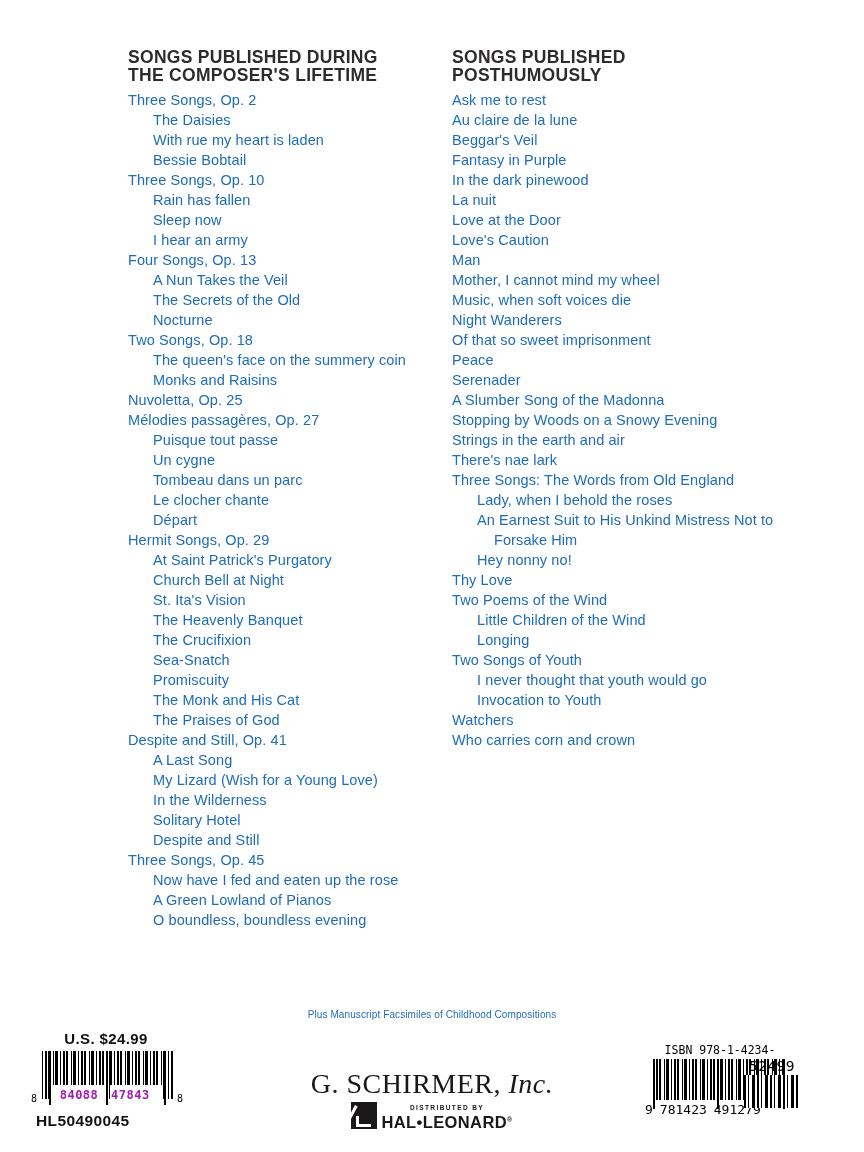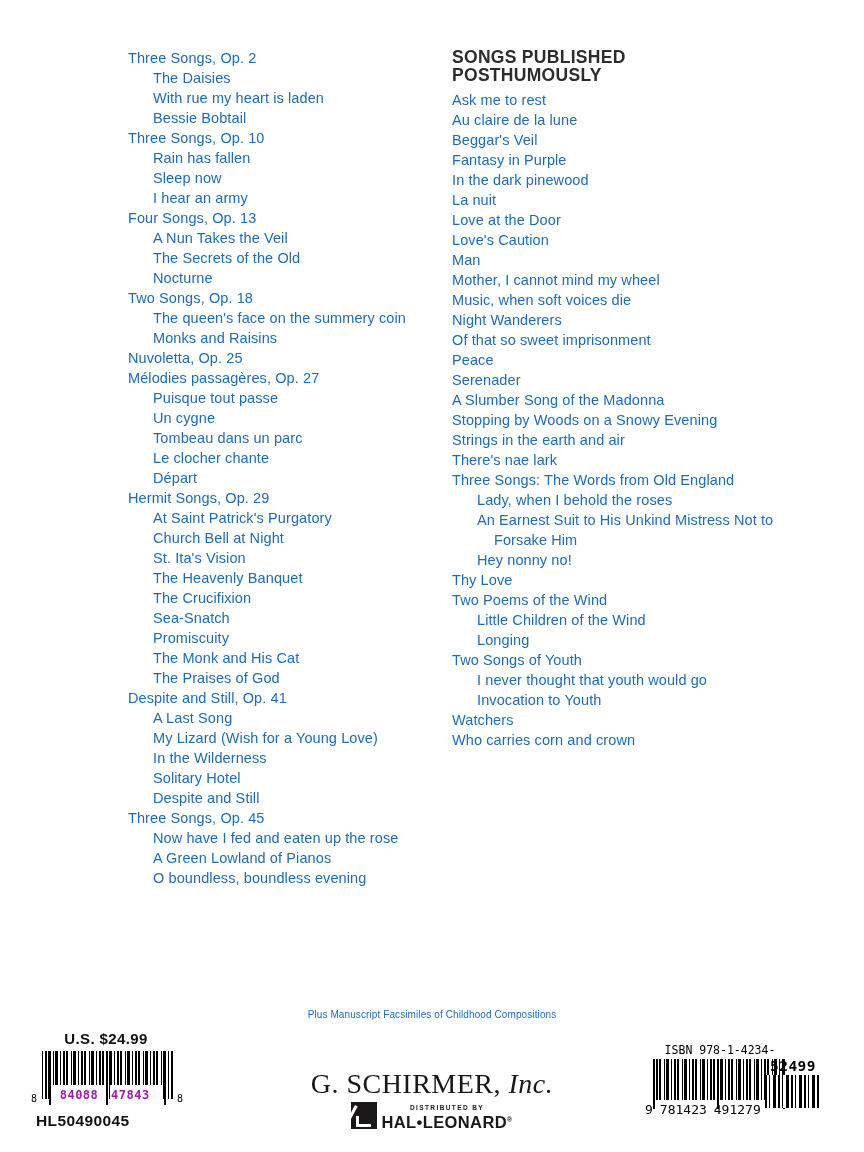--- a/index.html
+++ b/index.html
@@ -100,35 +100,39 @@
   #ean{position:absolute;left:653px;top:1059px;width:132px;height:58px;}
   #ean .bars{height:41px;}
   #ean .g-left{left:0;height:50px;}
   #ean .g-mid{left:64px;height:50px;}
   #ean .g-right{left:130px;height:50px;}
   .ean-digits{
     position:absolute;top:43px;left:-8px;right:0;
     font-family:"DejaVu Sans Mono",monospace;font-size:13px;color:#000;
     display:flex;gap:7px;
   }
-  #addon{position:absolute;left:765px;top:1058px;width:56px;font-weight:bold;}
+  #addon{position:absolute;left:744px;top:1058px;width:56px;}
   #addon .ad-digits{
     font-family:"DejaVu Sans Mono",monospace;font-size:14.5px;color:#000;
     text-align:center;letter-spacing:.5px;
   }
   #addon .bars{position:relative;height:33px;margin-top:1px;
     background:repeating-linear-gradient(90deg,
       #000 0 2px,#fff 2px 4px,#000 4px 5px,#fff 5px 8px,
       #000 8px 11px,#fff 11px 13px);
   }
 </style>
 </head>
 <body>
 
 <div class="col" id="left-col">
+  <div class="col-header-block">
+    <div class="col-header">SONGS PUBLISHED DURING</div>
+    <div class="col-header">THE COMPOSER'S LIFETIME</div>
+  </div>
   <div id="left-list">
       <div class="song indent-0">Three Songs, Op. 2</div>
       <div class="song indent-1">The Daisies</div>
       <div class="song indent-1">With rue my heart is laden</div>
       <div class="song indent-1">Bessie Bobtail</div>
       <div class="song indent-0">Three Songs, Op. 10</div>
       <div class="song indent-1">Rain has fallen</div>
       <div class="song indent-1">Sleep now</div>
       <div class="song indent-1">I hear an army</div>
       <div class="song indent-0">Four Songs, Op. 13</div>

